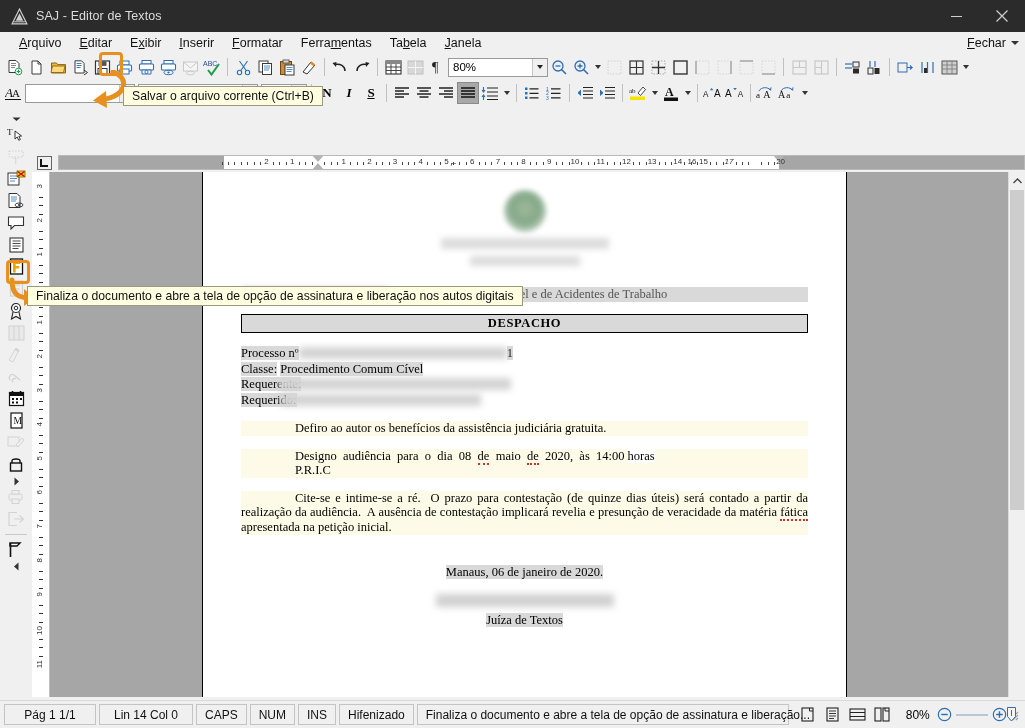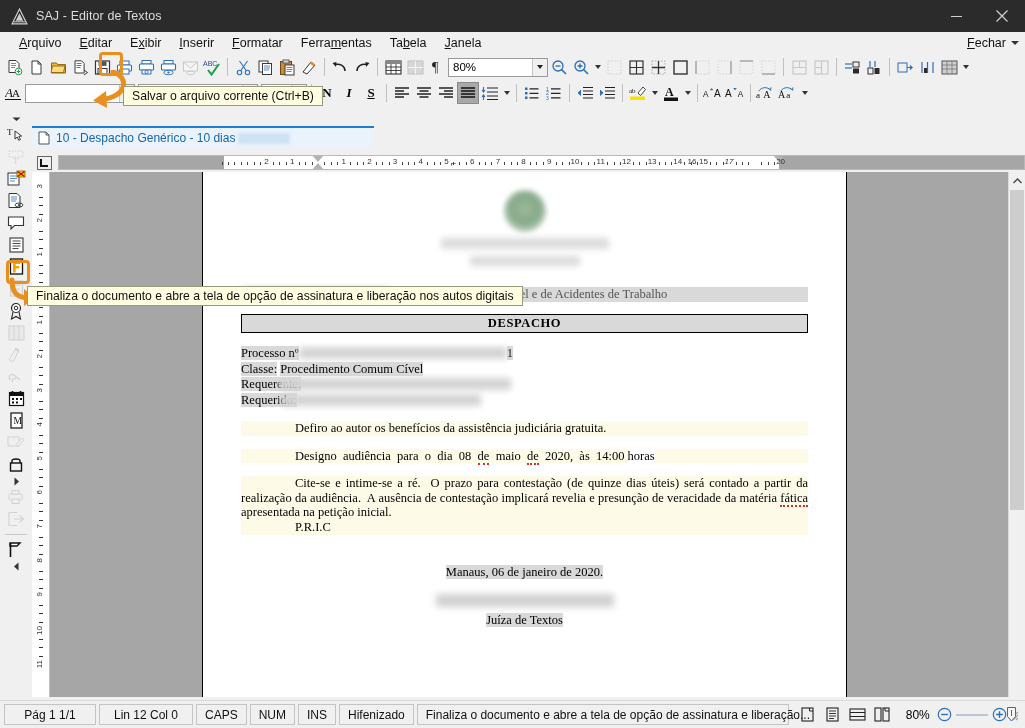--- a/index.html
+++ b/index.html
@@ -816,32 +816,20 @@
         <path d="M3.5 2 v14" stroke="#111" stroke-width="1.6"></path>
       </svg>
     </div>
     <div class="sb-caret">
       <svg width="7" height="9" viewBox="0 0 7 9">
           <path d="M5.5 0.5 L1 4.5 L5.5 8.5" fill="#333"></path>
         </svg>
     </div>
   </div>
 
-  <div class="tabstrip">
-    <div class="doctab">
-      <span class="tabicon">
-        <svg width="12" height="14" viewBox="0 0 12 14">
-          <path d="M1 1 h7 l3 3 v9 h-10 z" fill="#fff" stroke="#555" stroke-width="1"></path>
-          <path d="M8 1 v3 h3" fill="none" stroke="#555" stroke-width="1"></path>
-        </svg>
-      </span>
-      <span>10 - Despacho Genérico - 10 dias</span>
-      <span class="tab-redact"></span>
-    </div>
-  </div>
 
   <div class="ruler-h">
     <div class="tabsel">
       <svg width="15" height="14" viewBox="0 0 15 14">
         <rect x="0.5" y="0.5" width="14" height="13" fill="#f0f0f0" stroke="#666" stroke-width="1"></rect>
         <path d="M4 3 v7 h7" fill="none" stroke="#111" stroke-width="2"></path>
       </svg>
     </div>
     <div class="rulerbar" id="rulerbar">
       <div class="rul-grey" style="left:0;width:165px;"></div>
@@ -1024,22 +1012,22 @@
           <div class="fld">
             <span class="lbl">Requerente:</span><span class="redact r2" style="margin-left:-22px"></span>
           </div>
           <div class="fld">
             <span class="lbl">Requerido:</span><span class="redact r3" style="margin-left:-16px"></span>
           </div>
         </div>
 
         <div class="para">Defiro ao autor os benefícios da assistência judiciária gratuita.</div>
         <div class="para">Designo&nbsp; audiência&nbsp; para&nbsp; o&nbsp; dia&nbsp; 08&nbsp; <span class="sp-err">de</span>&nbsp; maio&nbsp; <span class="sp-err">de</span>&nbsp; 2020,&nbsp; às&nbsp; 14:00 <span style="background:#fff">horas</span></div>
+        <div class="para" style="margin-top:0">P.R.I.C</div>
         <div class="para">Cite-se e intime-se a ré.&nbsp; O prazo para contestação (de quinze dias úteis) será contado a partir da realização da audiência.&nbsp; A ausência de contestação implicará revelia e presunção de veracidade da matéria <span class="sp-err">fática</span> apresentada na petição inicial.</div>
-        <div class="para" style="margin-top:0">P.R.I.C</div>
 
         <div class="closing">
           <span class="hl">Manaus, 06 de janeiro de 2020.</span>
         </div>
         <div class="sig-redact"></div>
         <div class="sig-name">
           <span>Juíza de Textos</span>
         </div>
       </div>
     </div>
@@ -1049,21 +1037,21 @@
         <svg width="9" height="6" viewBox="0 0 9 6">
             <path d="M0.5 5 L4.5 1 L8.5 5" fill="none" stroke="#444" stroke-width="1.3"></path>
           </svg>
       </div>
       <div class="vs-thumb"></div>
     </div>
   </div>
 
   <div class="statusbar">
     <div class="st-cell" style="min-width:92px">Pág 1   1/1</div>
-    <div class="st-cell" style="min-width:94px">Lin 12 Col 0</div>
+    <div class="st-cell" style="min-width:94px">Lin 14 Col 0</div>
     <div class="st-cell">CAPS</div>
     <div class="st-cell">NUM</div>
     <div class="st-cell">INS</div>
     <div class="st-cell">Hifenizado</div>
     <div class="st-cell wide" style="width:372px">Finaliza o documento e abre a tela de opção de assinatura e liberação...</div>
     <div class="st-icons">
       <div class="st-ic">
         <svg width="15" height="15" viewBox="0 0 15 15">
           <rect x="2" y="1" width="11" height="13" fill="none" stroke="#222" stroke-width="1.1"></rect>
           <path d="M9.5 1 v3 h3.5" fill="none" stroke="#222" stroke-width="1"></path>

